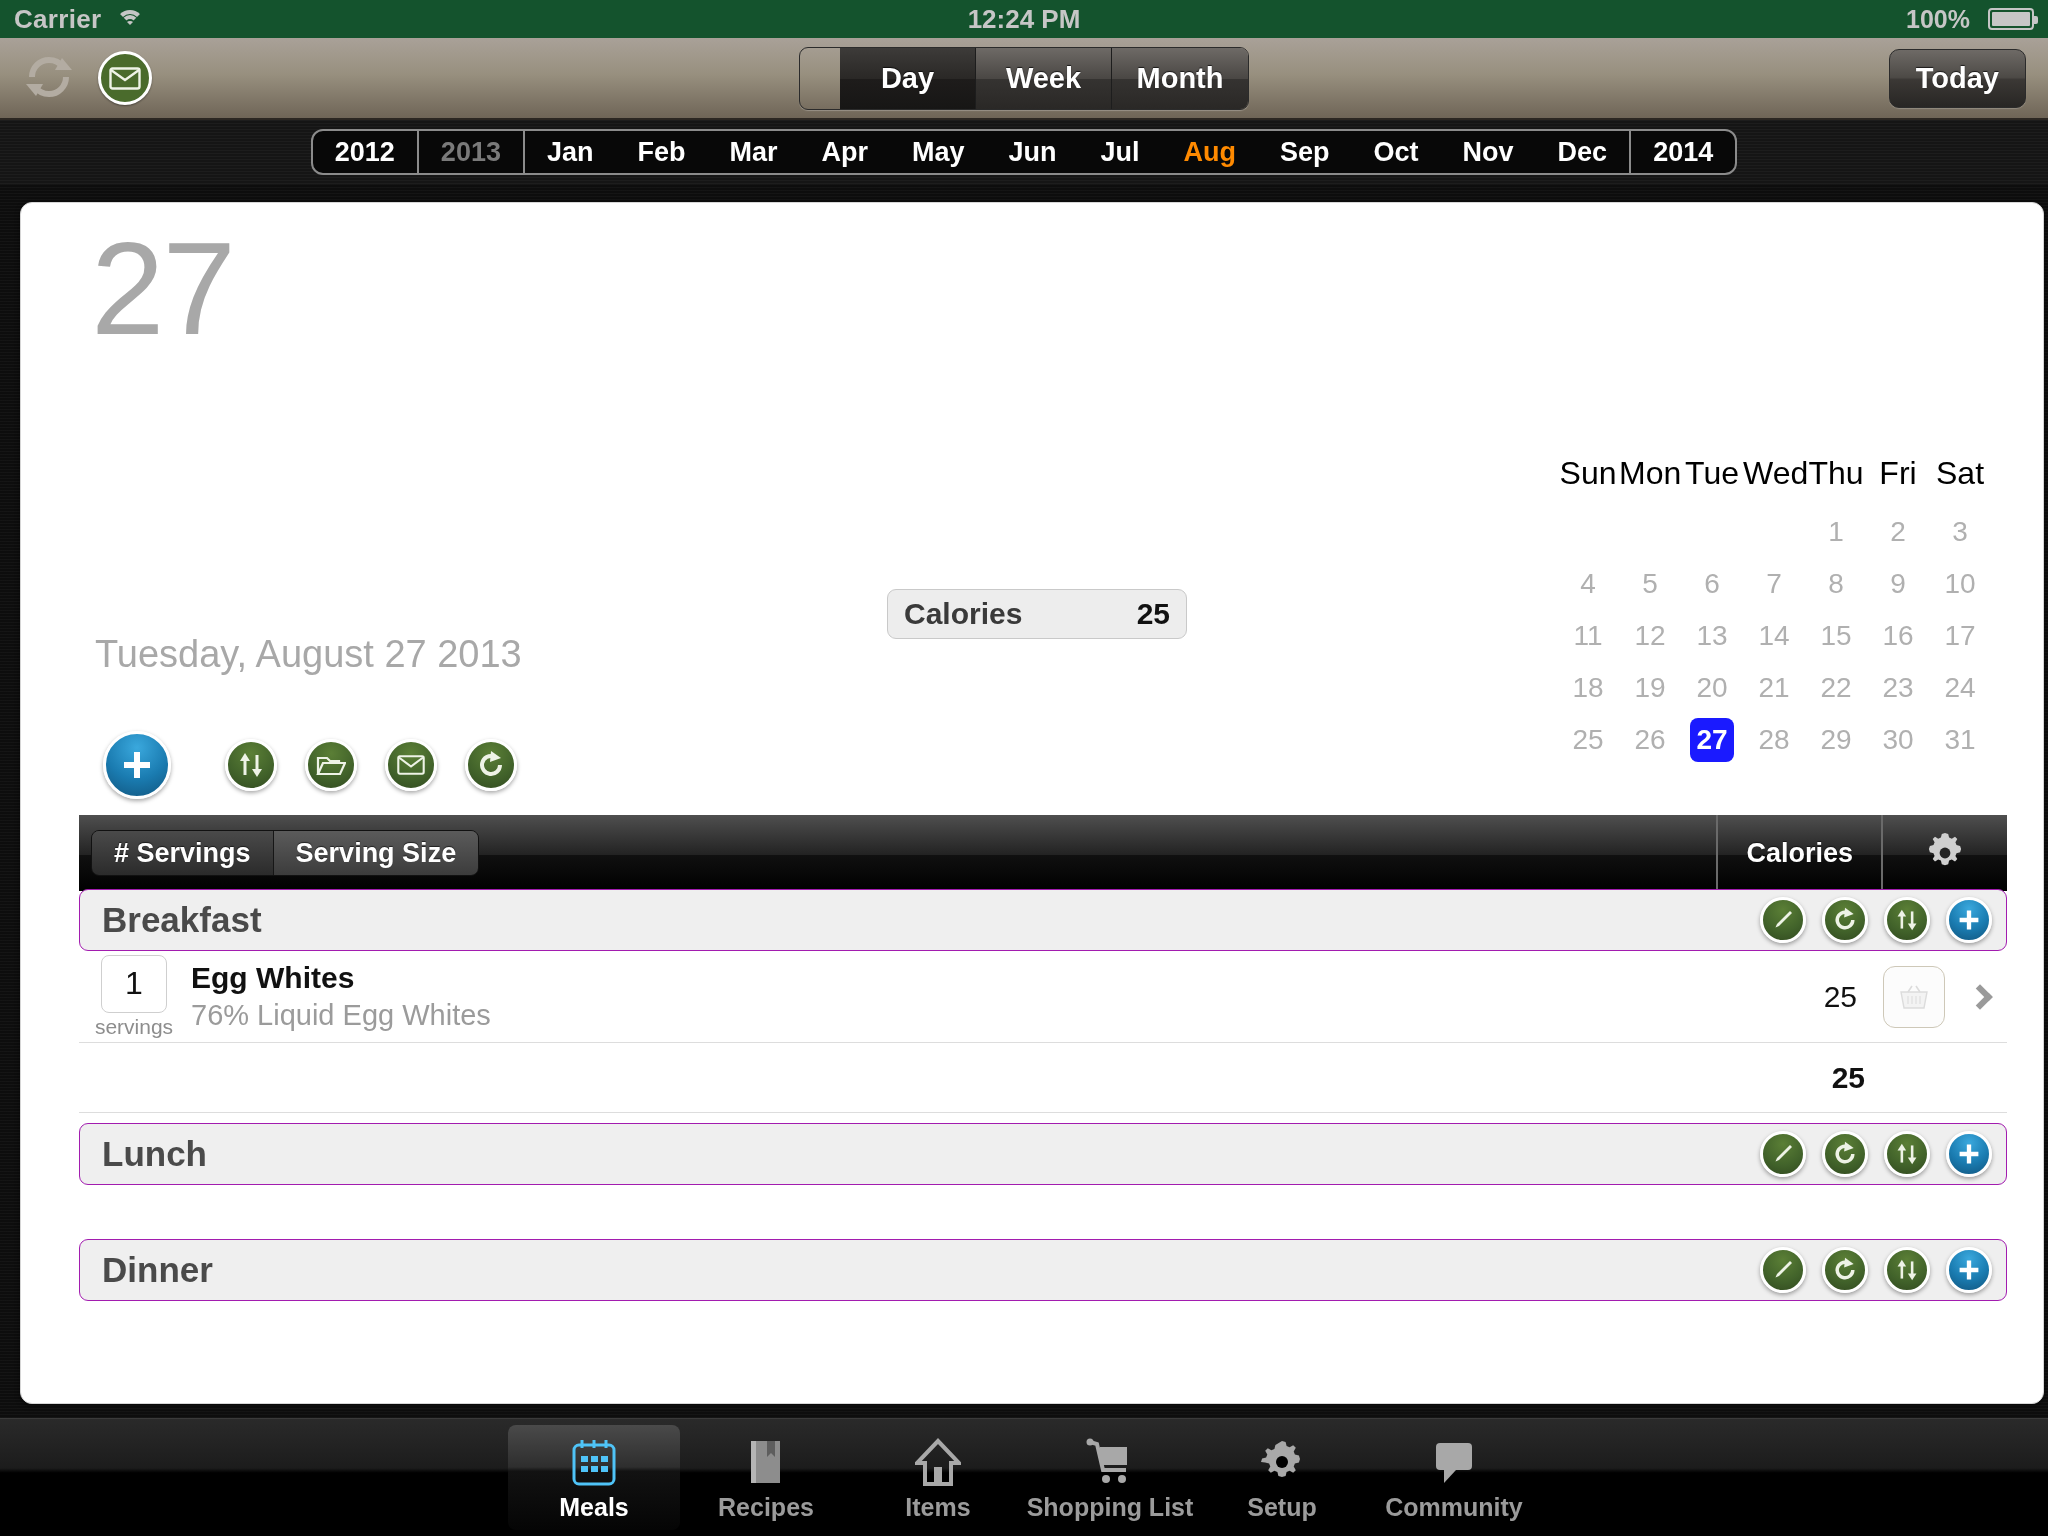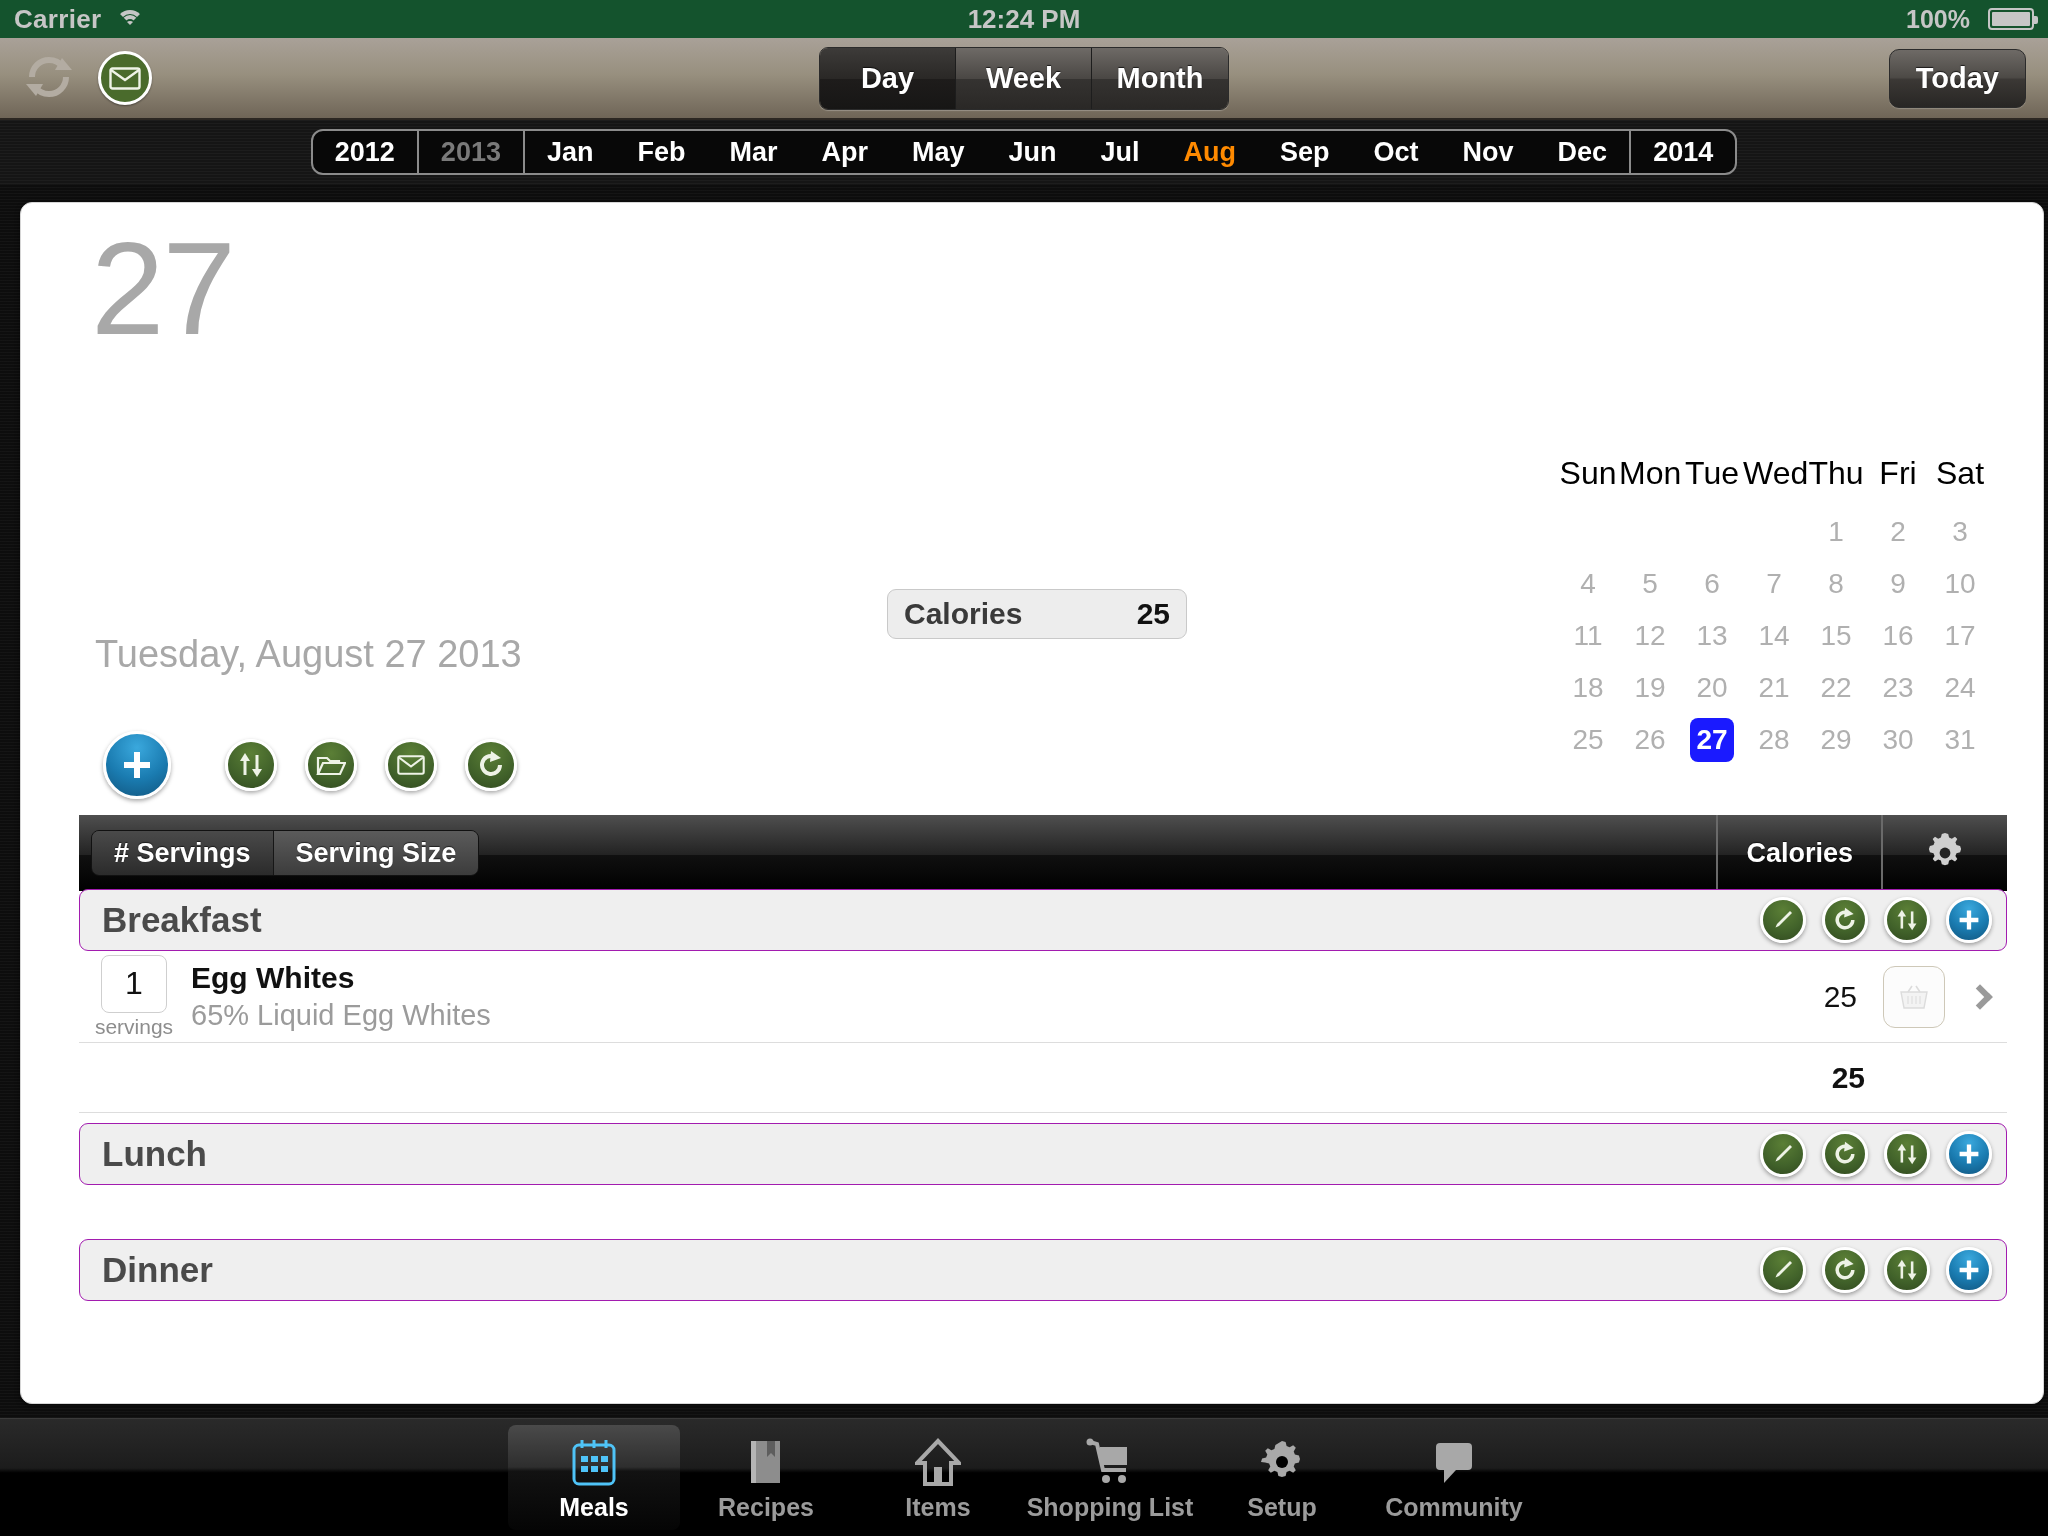--- a/index.html
+++ b/index.html
@@ -67,20 +67,21 @@
     background: #4a6b2c; border: 3px solid #ffffff;
     display: flex; align-items: center; justify-content: center;
     box-shadow: 0 1px 2px rgba(0,0,0,.4);
   }
 
   .seg {
     position: absolute; left: 50%; transform: translateX(-50%);
     display: flex; border-radius: 9px; overflow: hidden;
     border: 1px solid #2b2b2b;
     box-shadow: 0 1px 1px rgba(255,255,255,.25);
+    padding-left: 40px;
   }
   .seg button {
     font-family: "Liberation Sans", sans-serif;
     font-size: 29px; font-weight: bold; color: #ffffff;
     padding: 14px 0; width: 136px; text-align: center;
     border: none; border-right: 1px solid #1d1d1d; cursor: pointer;
     background: linear-gradient(to bottom, #6e6a66 0%, #4a4744 50%, #353331 51%, #2a2826 100%);
     text-shadow: 0 -1px 1px rgba(0,0,0,.7);
   }
   .seg button:last-child { border-right: none; }
@@ -461,21 +462,21 @@
         </span>
       </div>
 
       <div class="food-row">
         <span class="serv-wrap">
           <span class="serv-box">1</span>
           <span class="serv-cap">servings</span>
         </span>
         <span class="food-txt">
           <div class="food-name">Egg Whites</div>
-          <div class="food-desc">65% Liquid Egg Whites</div>
+          <div class="food-desc">76% Liquid Egg Whites</div>
         </span>
         <span class="food-right">
           <span class="food-cal">25</span>
           <span class="basket-box">
             <svg width="34" height="34" viewBox="0 0 34 34" fill="#efefef" stroke="#e2e2e2">
               <path d="M4 12h26l-3 16H7z" fill="#f3f3f3" stroke="#dcdcdc" stroke-width="1.4"></path>
               <path d="M11 12l4-6M23 12l-4-6" fill="none" stroke="#dcdcdc" stroke-width="1.6"></path>
               <g stroke="#e4e4e4" stroke-width="1.5">
                   <path d="M11 16v8M15 16v8M19 16v8M23 16v8"></path>
                 </g>

